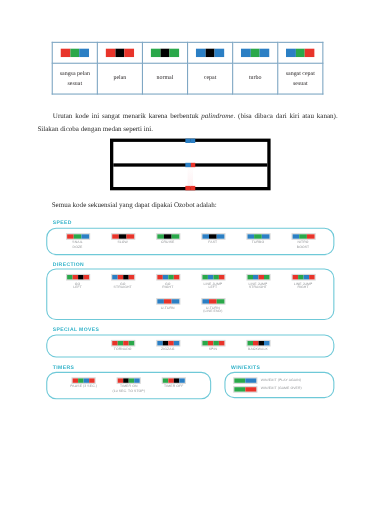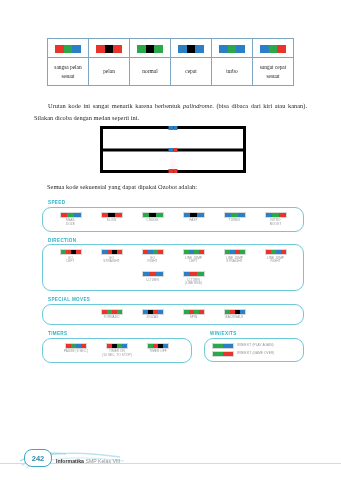--- a/index.html
+++ b/index.html
@@ -419,27 +419,14 @@
                 <i style="background: rgb(232, 52, 42);"></i>
               </div>
               <div class="cap">WIN/EXIT (GAME OVER)</div>
             </div>
           </div>
       </div>
     </div>
 
   </div>
 
-  <div class="footer">
-    <div class="foot-rule"></div>
-    <svg class="foot-swoosh" viewBox="0 0 120 24">
-      <path d="M2 18 C 20 4, 60 4, 100 10" stroke="#bfe3ec" stroke-width="1.6" fill="none"></path>
-      <path d="M6 21 C 26 9, 66 9, 104 14" stroke="#d8eff5" stroke-width="1.3" fill="none"></path>
-      <path d="M0 14 C 14 6, 34 5, 46 7" stroke="#9ed7e6" stroke-width="1.2" fill="none"></path>
-    </svg>
-    <div class="pagebubble">242</div>
-    <div class="foot-text">
-      <b>Informatika</b>
-      <span>SMP Kelas VIII</span>
-    </div>
-  </div>
 
 </div>
 
 </body></html>

